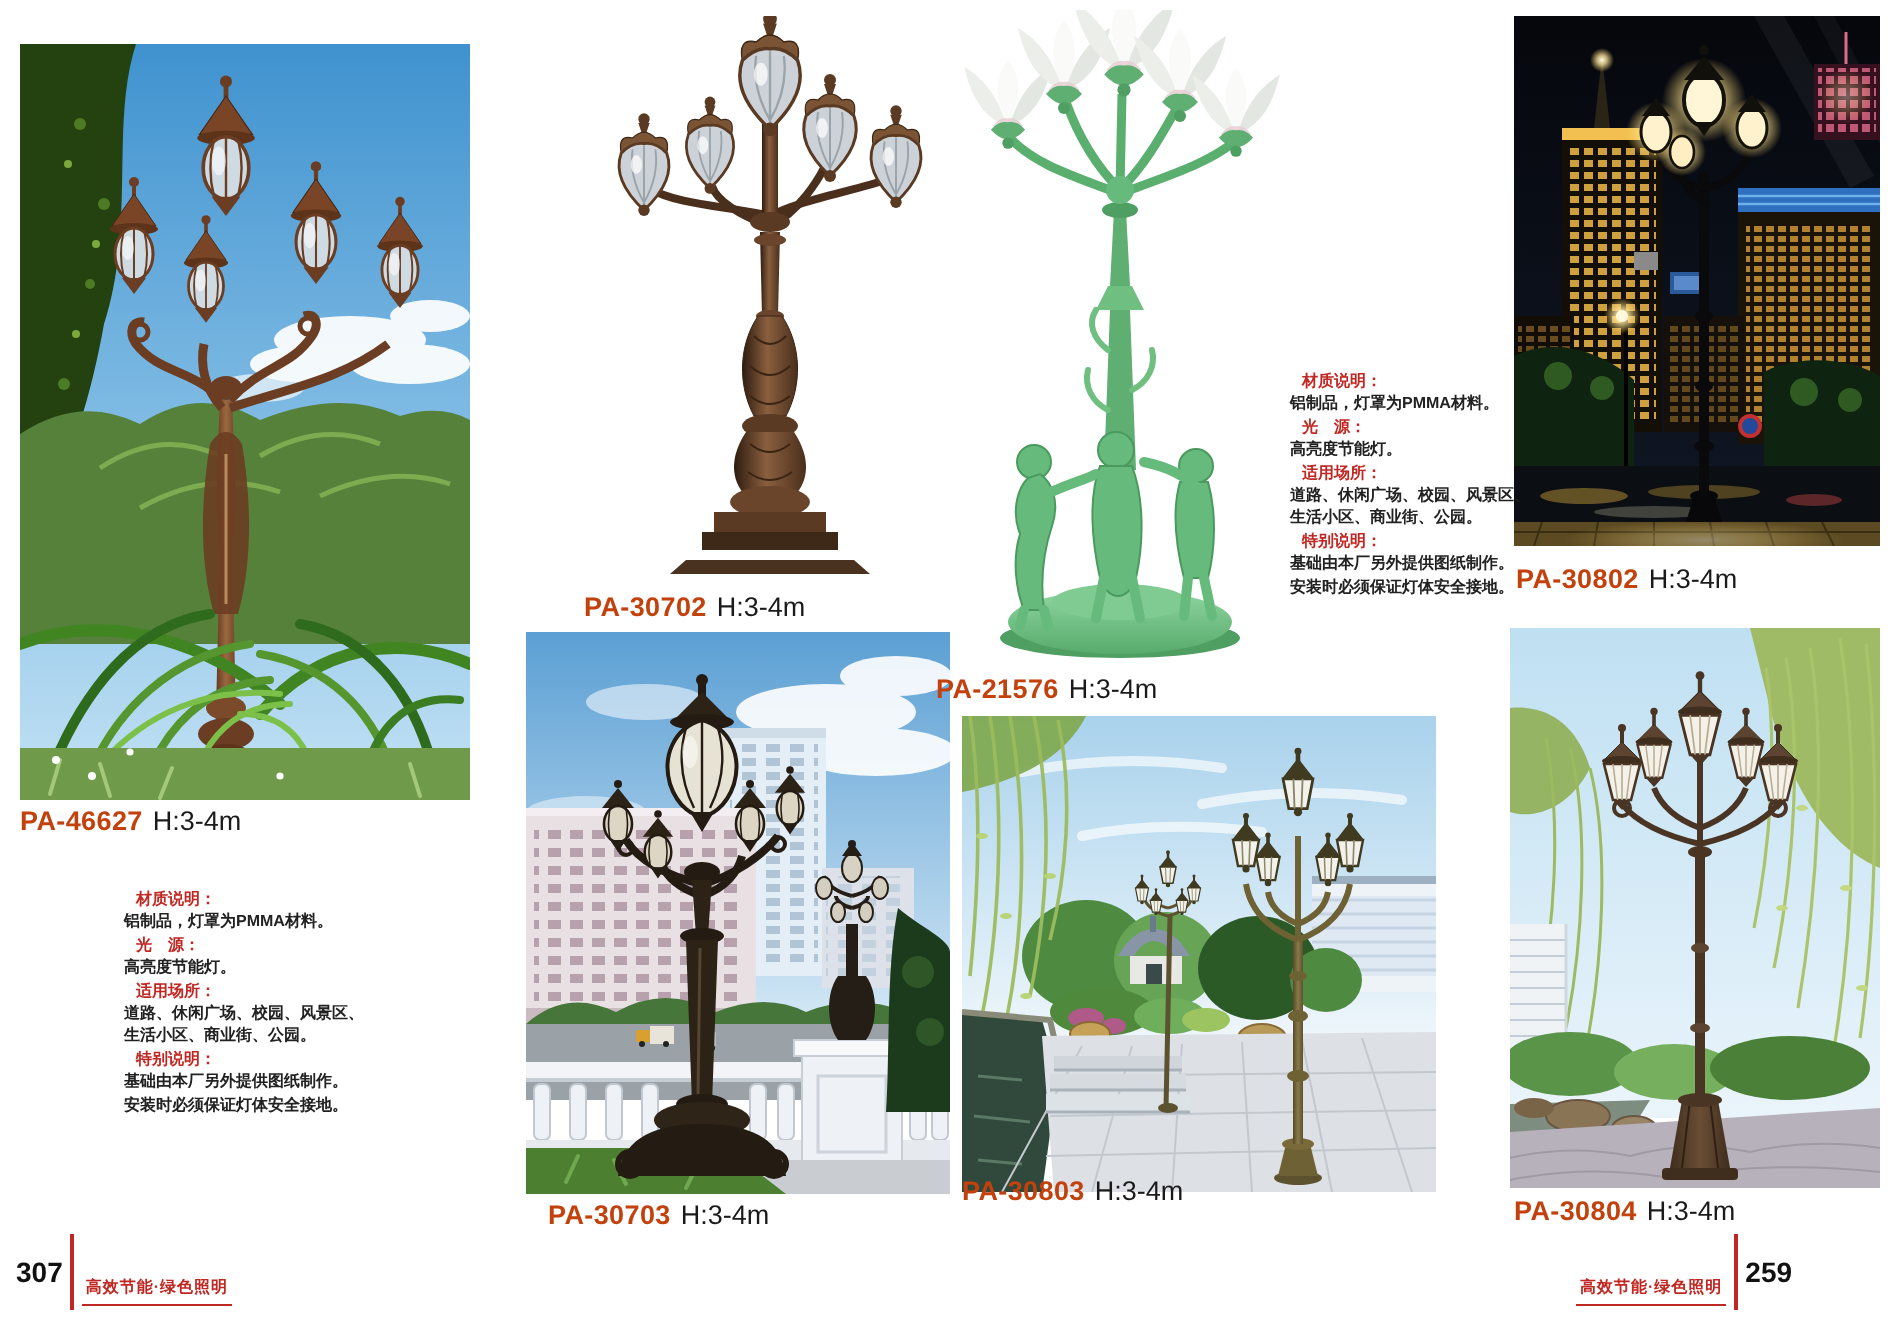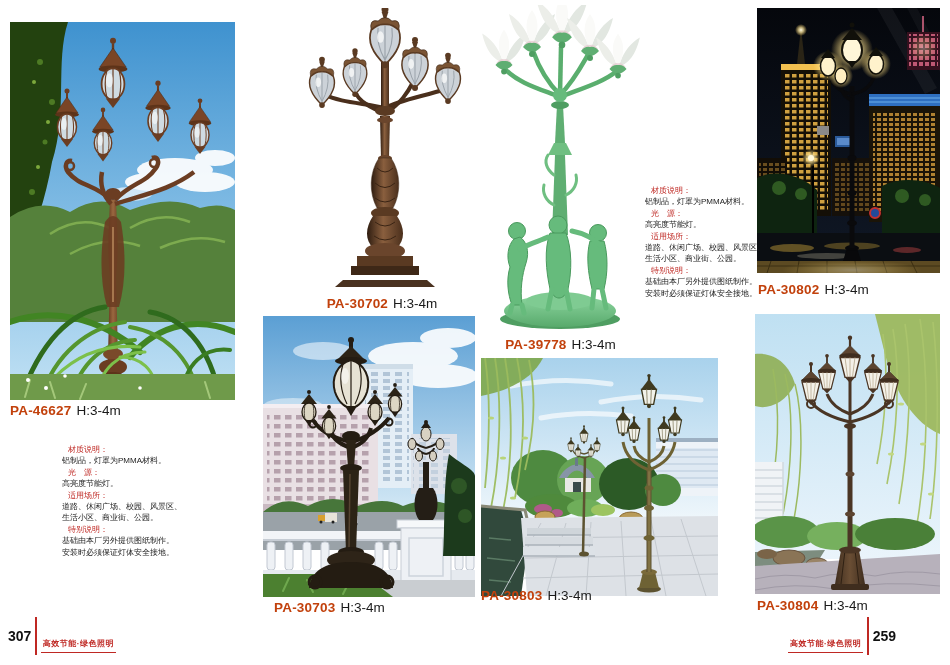--- a/index.html
+++ b/index.html
@@ -4,22 +4,22 @@
 <style>
   *{margin:0;padding:0;box-sizing:border-box}
   html,body{background:#fff}
   body{width:950px;height:665px;position:relative;overflow:hidden;
        font-family:"Liberation Sans","DejaVu Sans",sans-serif}
   .photo{position:absolute;overflow:hidden}
   .photo svg{display:block}
   .caption{position:absolute;font-size:13.5px;font-weight:bold;white-space:nowrap;color:#1a1a1a}
   .caption .code{color:#c2410c;letter-spacing:.2px}
   .caption .size{color:#1a1a1a;font-weight:400;margin-left:5px}
-  .caption.center{text-align:center}
-  .spec{position:absolute;font-size:8px;line-height:11.4px;color:#222;font-weight:normal;white-space:nowrap}
+  .caption.center{}
+  .spec{position:absolute;font-size:8px;line-height:11.4px;color:#222;font-weight:bold;white-space:nowrap}
   .spec .lbl{color:#bf2823;padding-left:6px}
   .footer{position:absolute;display:flex;align-items:center}
   .pagenum{font-size:14px;font-weight:bold;color:#111;line-height:15px}
   .vline{width:1.5px;height:38px;background:#bf2823;margin:0 4px;flex:0 0 auto}
   .slogan{font-size:8px;color:#bf2823;font-weight:bold;letter-spacing:.5px;
           padding:2px 2px 3px 2px;border-bottom:1.5px solid #bf2823;margin-top:16px}
 </style>
 </head>
 <body>
 
@@ -712,21 +712,21 @@
 </svg>
 </div>
 
 <div class="caption" style="left:10px;top:403px">
   <span class="code">PA-46627</span><span class="size">H:3-4m</span>
 </div>
 <div class="caption center" style="left:292px;top:296px;width:180px">
   <span class="code">PA-30702</span><span class="size">H:3-4m</span>
 </div>
 <div class="caption center" style="left:468px;top:337px;width:185px">
-  <span class="code">PA-39778</span><span class="size">H:3-4m</span>
+  <span class="code">PA-21576</span><span class="size">H:3-4m</span>
 </div>
 <div class="caption" style="left:758px;top:282px">
   <span class="code">PA-30802</span><span class="size">H:3-4m</span>
 </div>
 <div class="caption" style="left:274px;top:600px">
   <span class="code">PA-30703</span><span class="size">H:3-4m</span>
 </div>
 <div class="caption" style="left:481px;top:588px">
   <span class="code">PA-30803</span><span class="size">H:3-4m</span>
 </div>

